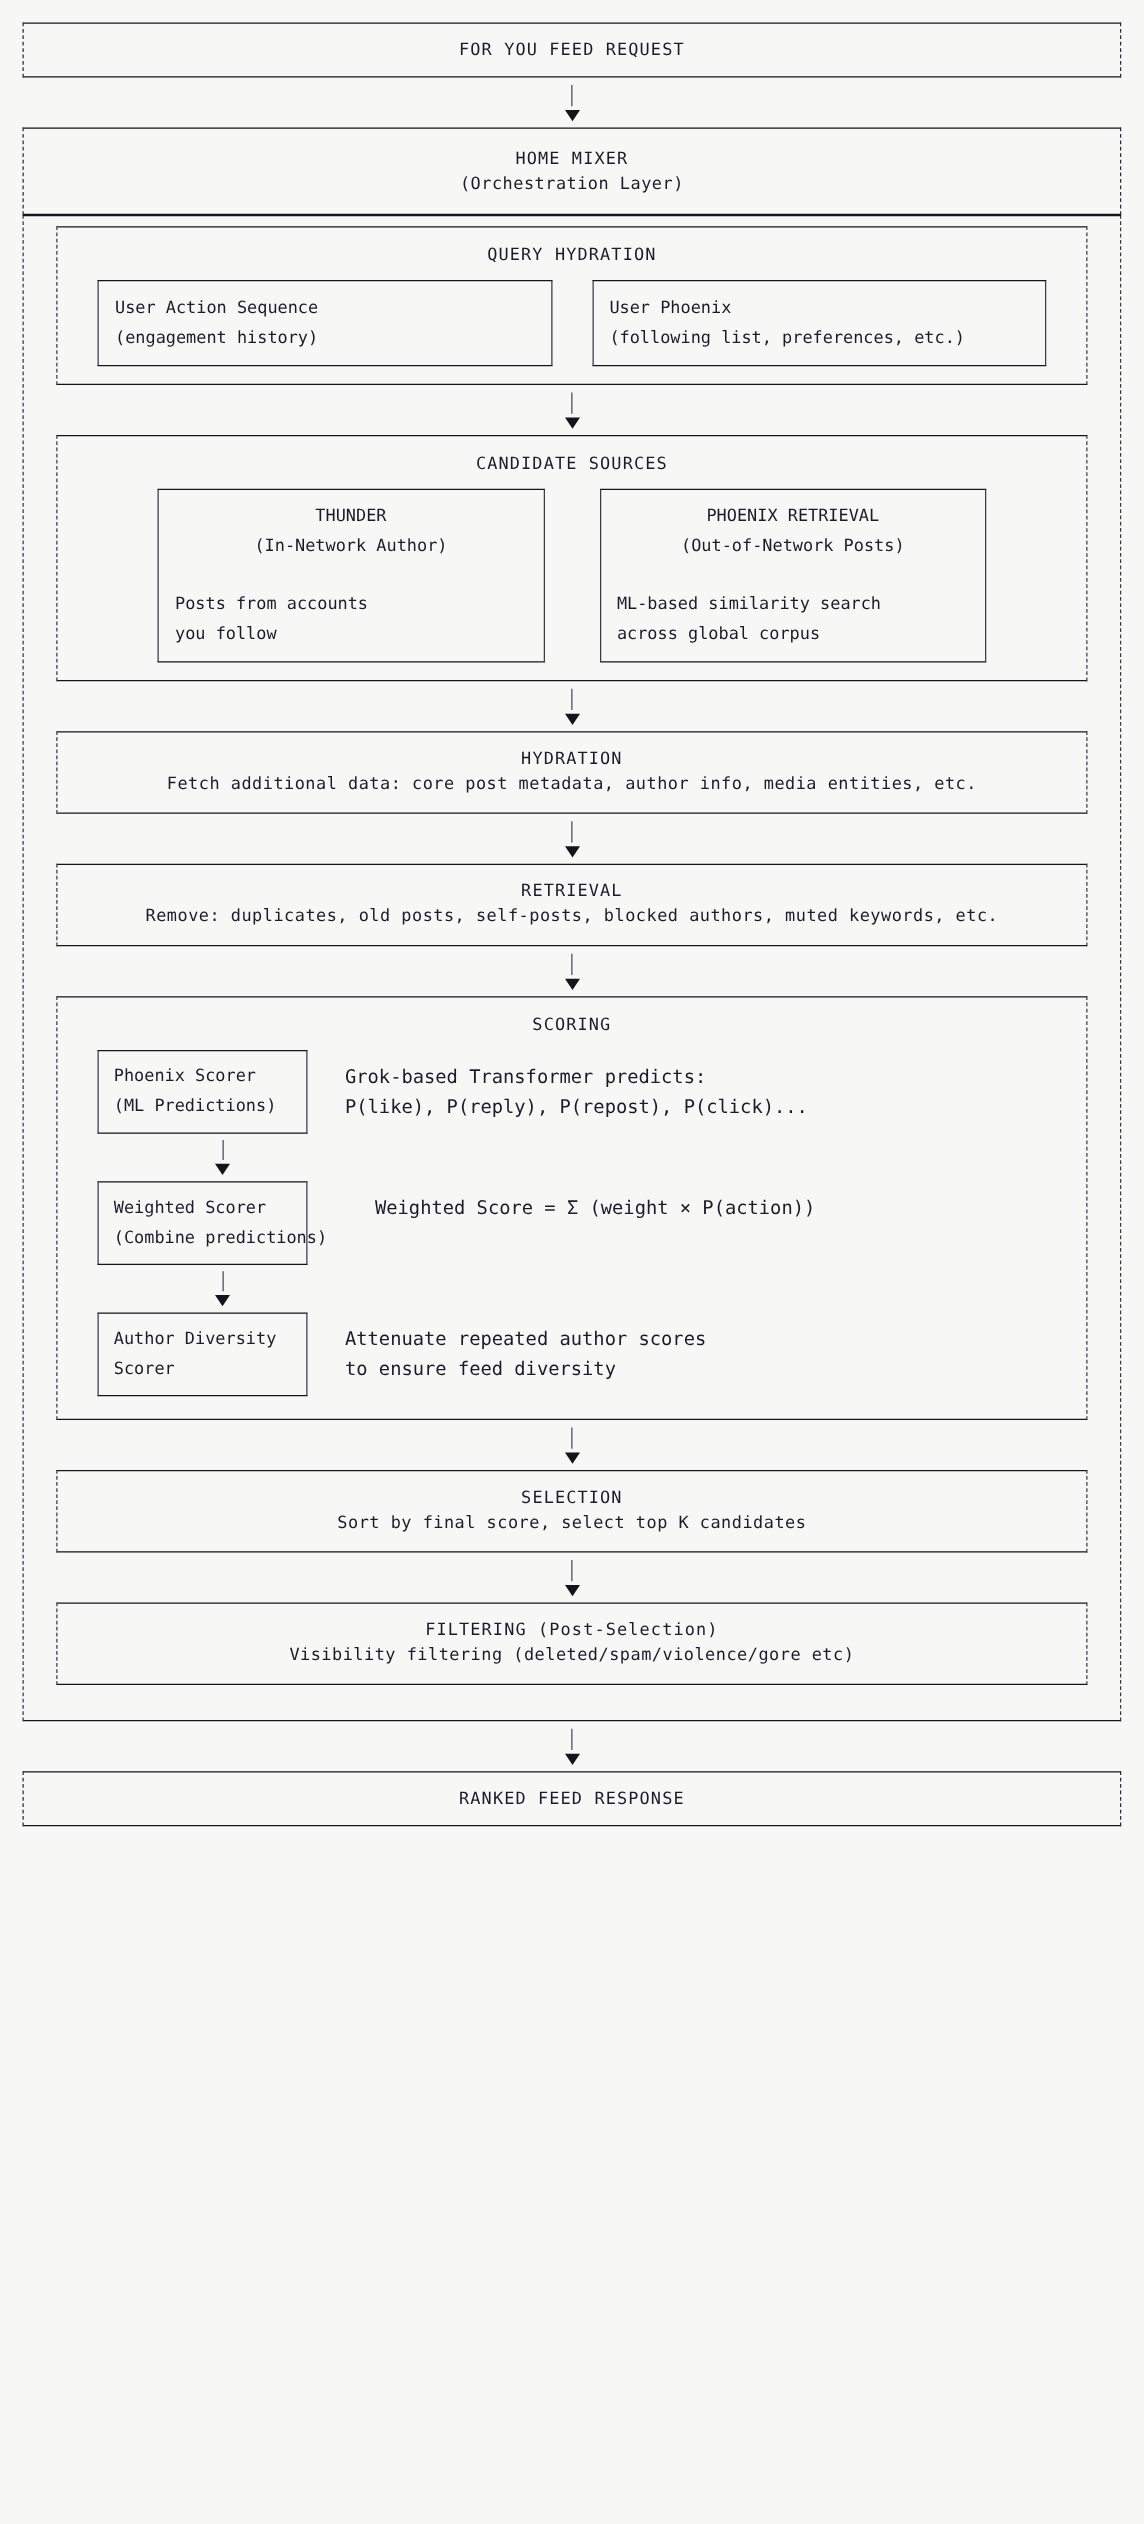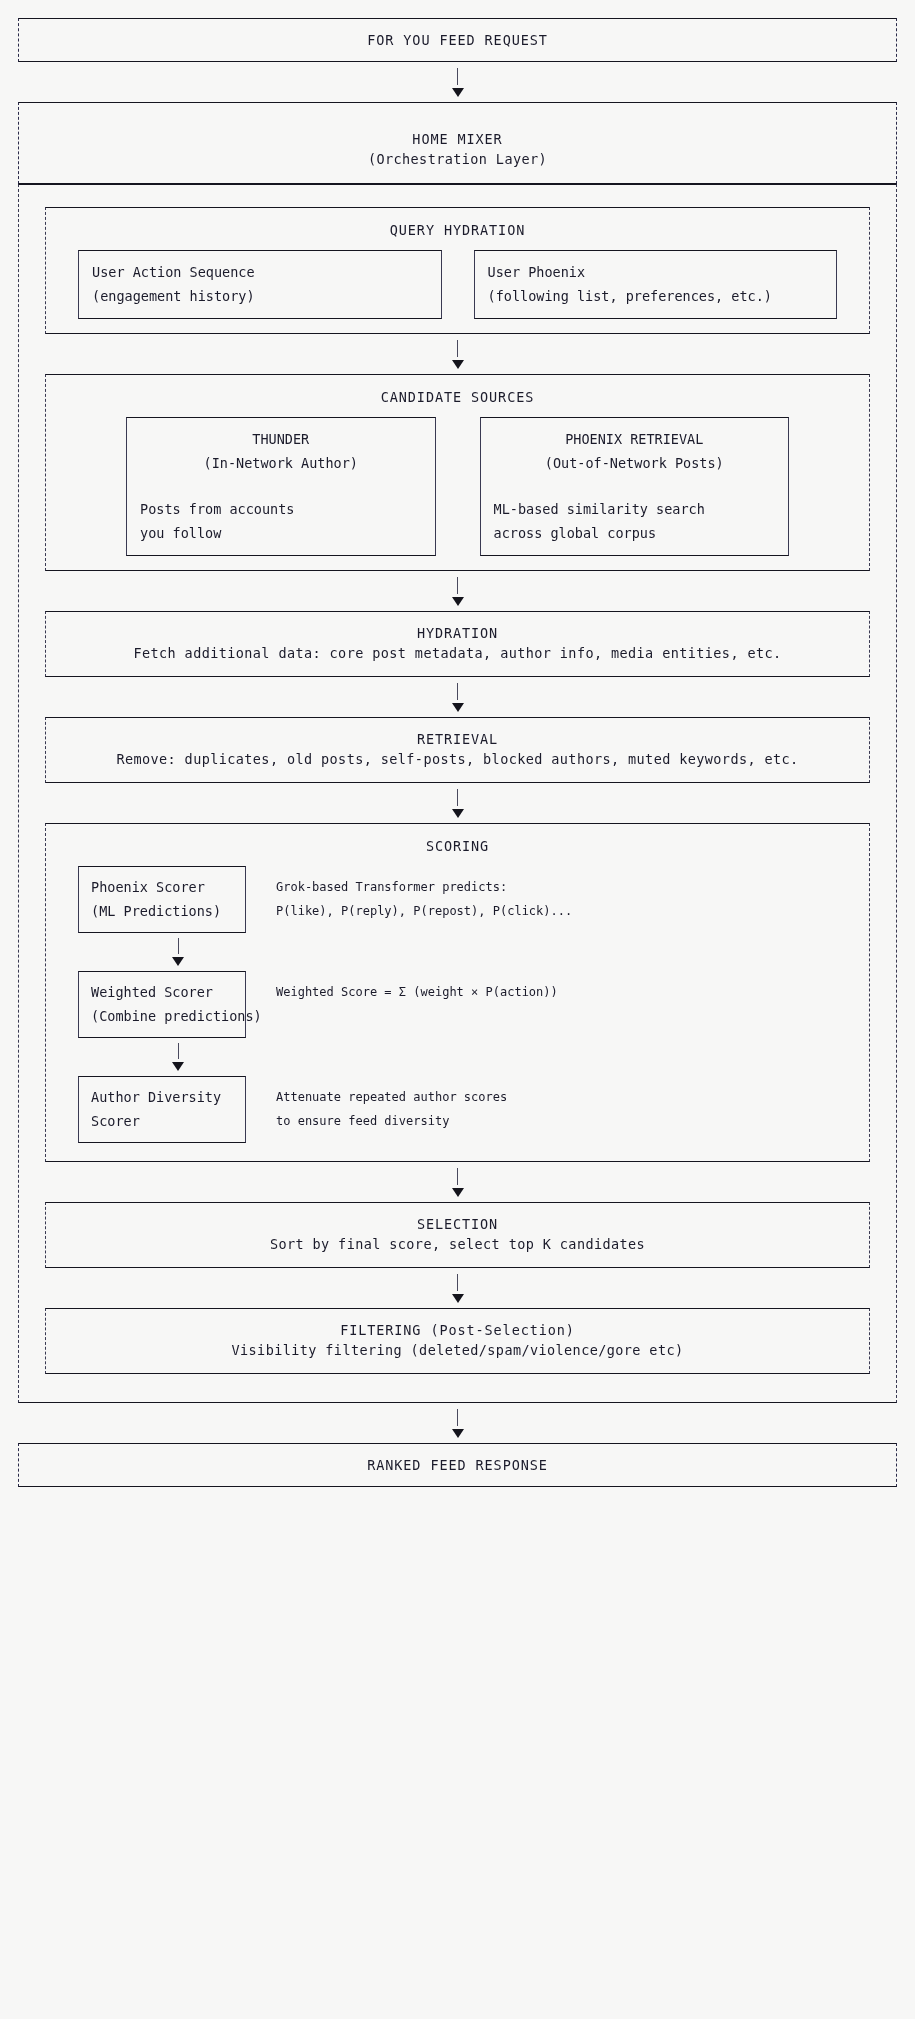--- a/index.html
+++ b/index.html
@@ -67,29 +67,29 @@
   .conn .arrow{
     margin-top:3px;
     width:0;height:0;
     border-left:6px solid transparent;
     border-right:6px solid transparent;
     border-top:9px solid #14141c;
   }
 
   
   .mixer-head{
-    padding:26px 0 13px 0;
+    padding:14px 0 13px 0;
   }
   .mixer-body{
     border-top:1.6px solid #15151f;
     border-bottom:1.6px solid #15151f;
     border-left:1.6px dashed #3a3a52;
     border-right:1.6px dashed #3a3a52;
     box-sizing:border-box;
-    padding:22px 26px 28px 26px;
+    padding:8px 26px 28px 26px;
   }
 
   
   .stage{
     box-sizing:border-box;
     border-top:1.6px solid #15151f;
     border-bottom:1.6px solid #15151f;
     border-left:1.6px dashed #3a3a52;
     border-right:1.6px dashed #3a3a52;
     padding:12px 12px 14px 12px;
@@ -133,21 +133,21 @@
     border-bottom:1.6px solid #15151f;
     border-left:1.6px solid #3a3a52;
     border-right:1.6px solid #3a3a52;
     padding:8px 12px 9px 12px;
   }
   .scorer-box .ln{font-size:13.5px;line-height:24px;white-space:pre;}
   .scorer-desc{
     padding-left:30px;
     padding-top:9px;
   }
-  .scorer-desc .ln{font-size:12px;line-height:24px;white-space:pre;}
+  .scorer-desc .ln{font-size:15px;line-height:24px;white-space:pre;}
   .mini-conn{
     height:38px;
     width:200px;
     display:flex;
     flex-direction:column;
     align-items:center;
     justify-content:center;
   }
   .mini-conn .stem{width:0;border-left:1.6px solid #4a4a5e;height:16px;}
   .mini-conn .arrow{
@@ -258,21 +258,21 @@
               <div class="ln">Grok-based Transformer predicts:</div>
               <div class="ln">P(like), P(reply), P(repost), P(click)...</div>
             </div>
           </div>
 
           <div class="mini-conn">
             <span class="stem"></span>
             <span class="arrow"></span>
           </div>
 
-          <div class="scoring-row" style="padding-left:0;">
+          <div class="scoring-row" style="padding-left:0;gap:24px;">
             <div class="scorer-box">
               <div class="ln">Weighted Scorer</div>
               <div class="ln">(Combine predictions)</div>
             </div>
             <div class="scorer-desc">
               <div class="ln">Weighted Score = Σ (weight × P(action))</div>
             </div>
           </div>
 
           <div class="mini-conn">

